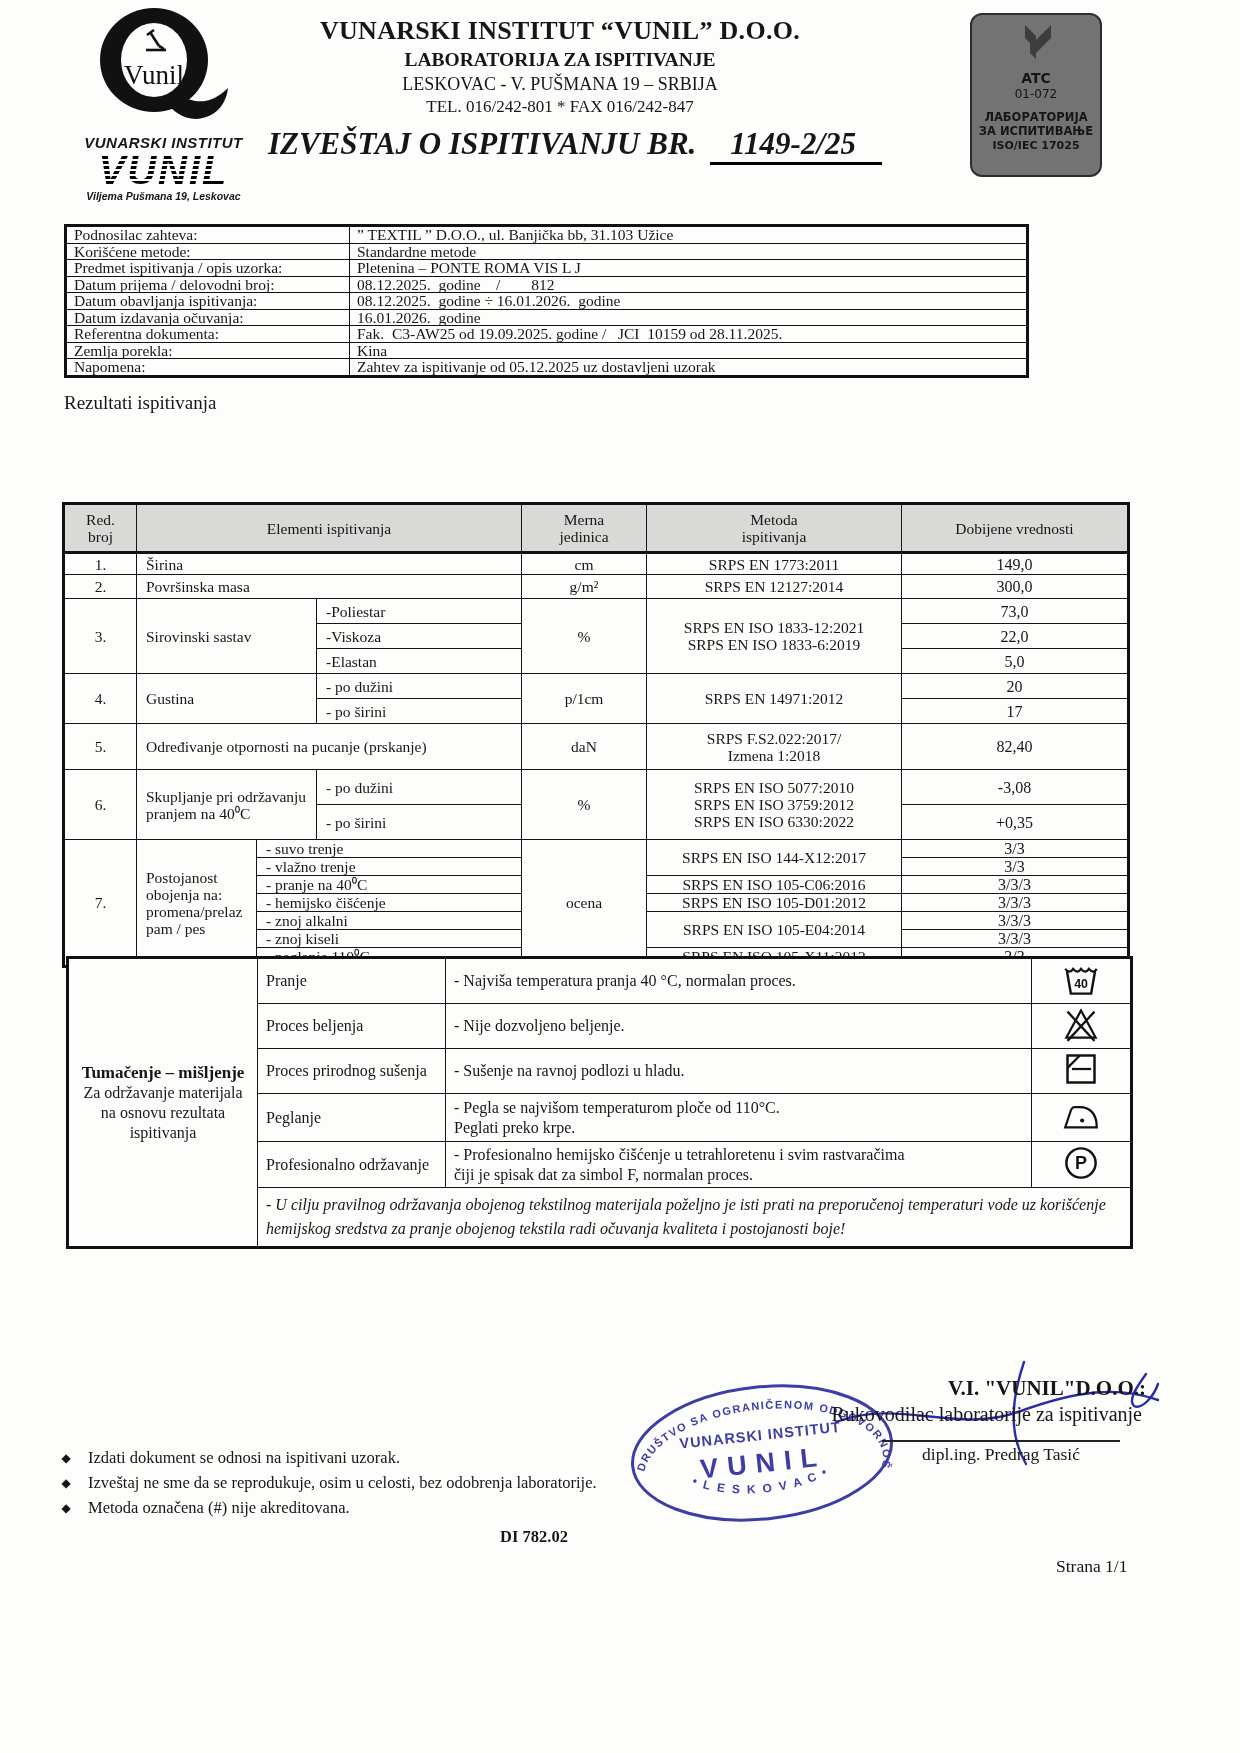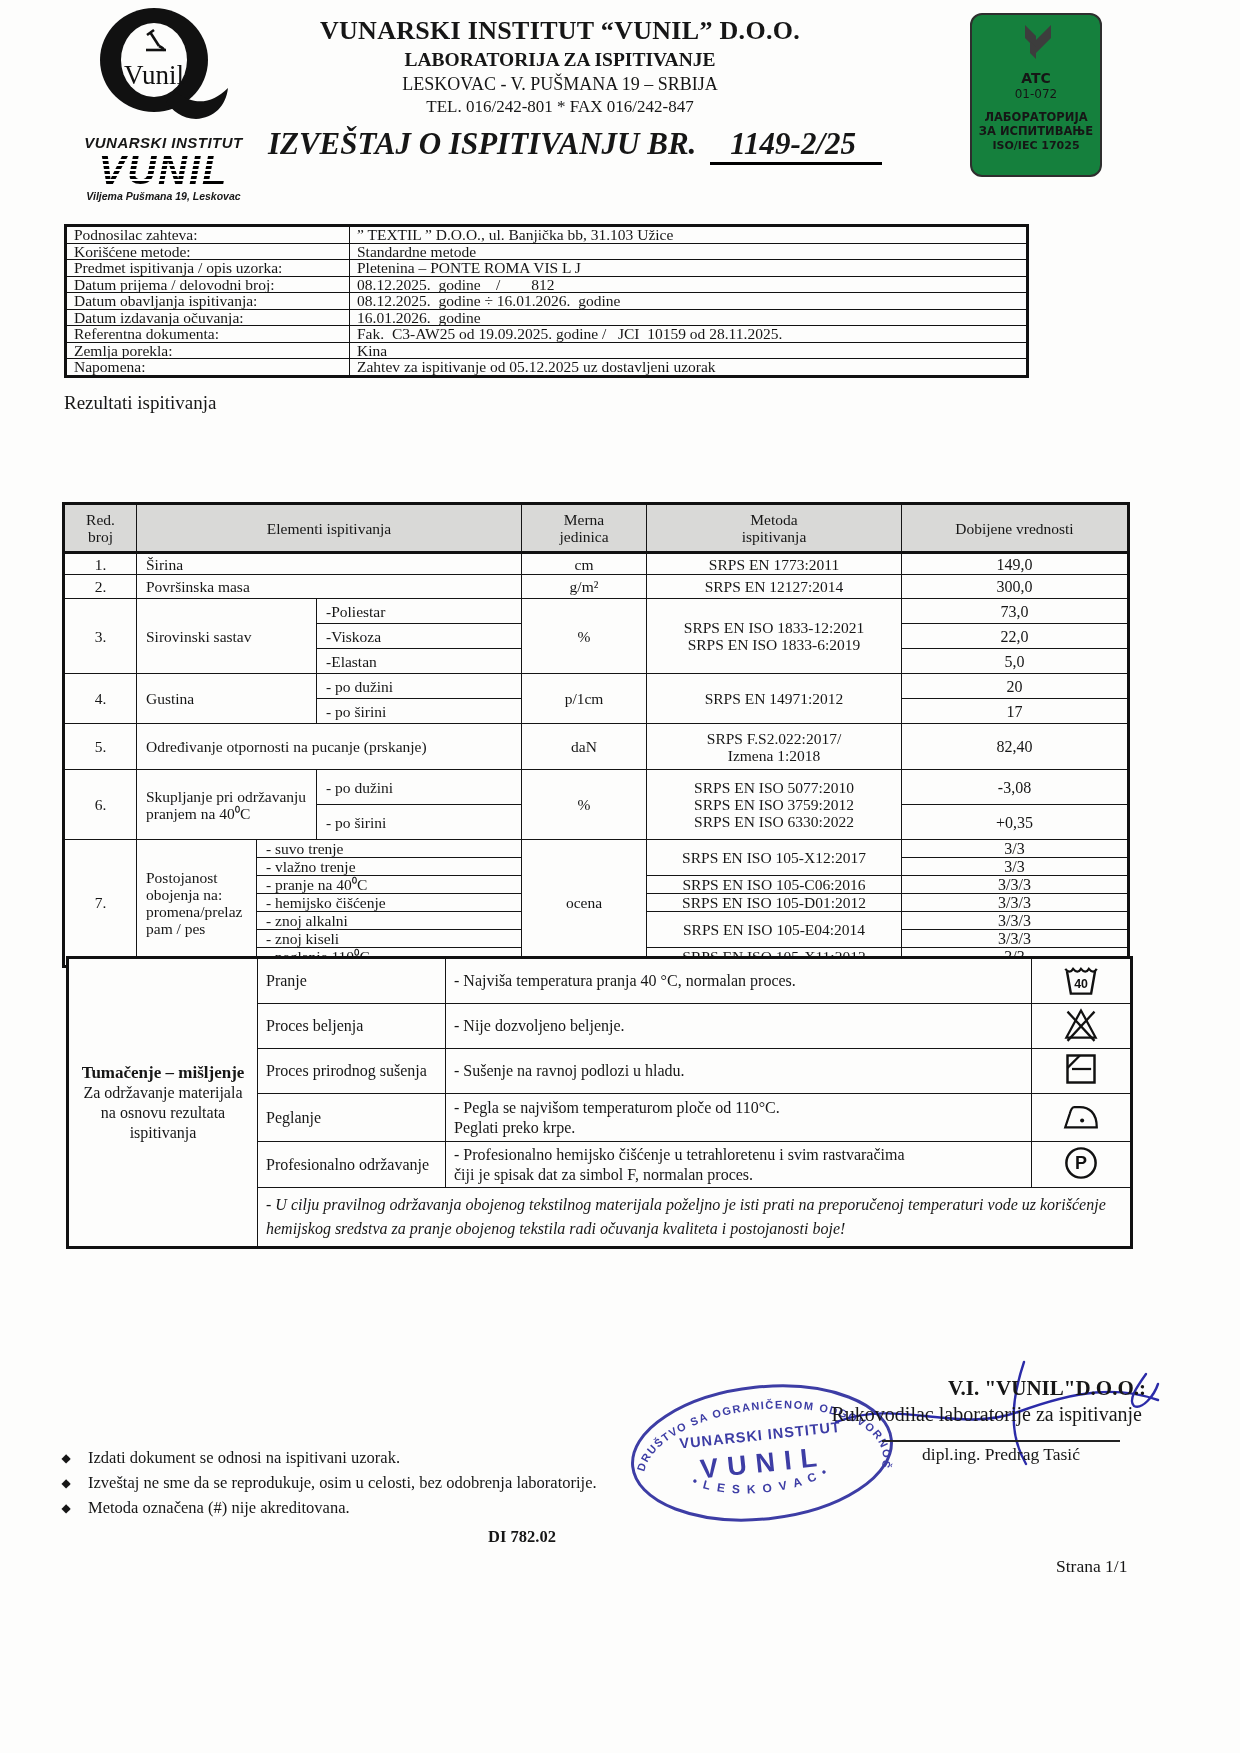--- a/index.html
+++ b/index.html
@@ -22,21 +22,21 @@
   .logo-addr{font-family:"Liberation Sans",sans-serif;font-weight:bold;font-style:italic;font-size:10.5px;margin-top:1px;}
   .hdr-center{left:255px;top:16px;width:610px;text-align:center;}
   .t1{font-size:26px;font-weight:bold;letter-spacing:.3px;}
   .t2{font-size:19.5px;font-weight:bold;margin-top:3px;}
   .t3{font-size:18px;margin-top:3px;}
   .t4{font-size:17px;margin-top:2px;}
   .report-line{left:255px;top:126px;width:640px;text-align:center;font-size:31px;font-weight:bold;font-style:italic;}
   .report-num{border-bottom:3px solid #000;padding:0 26px 1px 20px;margin-left:14px;}
   .atc-box{
     left:970px;top:13px;width:128px;height:160px;border:2px solid #2e2e2e;border-radius:12px;
-    text-align:center;font-family:"DejaVu Sans",sans-serif;background:#15803d;
+    text-align:center;font-family:"DejaVu Sans",sans-serif;background:#737373;
   }
   .atc-name{font-size:14px;font-weight:bold;margin-top:1px;}
   .atc-num{font-size:12px;margin-top:1px;}
   .atc-lab{font-size:11.5px;font-weight:bold;line-height:13.5px;margin-top:10px;}
   .atc-iso{font-size:11px;font-weight:bold;margin-top:1px;}
 
   
   .itbl{left:64px;top:224px;border-collapse:collapse;border:3.5px solid #111;background:#fdfdfc;}
   .itbl td{border:1.8px solid #111;font-size:15.5px;height:14px;padding:0 7px;line-height:15.5px;}
   .itbl td.lbl{width:268px;}
@@ -57,21 +57,21 @@
   .interp{text-align:center;line-height:20px;}
   .interp b{font-size:17px;}
   .care-desc{line-height:20px;}
   .care-note{font-style:italic;font-size:16.5px;line-height:24px;padding:4px 10px;}
   .cicon{text-align:center;padding:0;}
 
   
   .bullets{left:44px;top:1448px;width:640px;font-size:16.5px;}
   .bullet-row{margin-bottom:5px;display:flex;}
   .diamond{font-size:12px;width:44px;text-align:center;padding-top:3px;}
-  .docid{left:412px;top:1527px;width:220px;text-align:center;font-weight:bold;font-size:16.5px;}
+  .docid{left:424px;top:1527px;width:220px;text-align:center;font-weight:bold;font-size:16.5px;}
   .pageno{left:1056px;top:1556px;font-size:17.5px;}
 
   
   .sig{left:690px;top:1376px;width:470px;text-align:right;}
   .sig-company{font-size:21px;font-weight:bold;padding-right:14px;}
   .sig-role{font-size:20px;padding-right:18px;margin-top:2px;}
   .sig-name{border-top:2px solid #222;width:238px;margin:14px 40px 0 auto;text-align:center;font-size:17.5px;padding-top:2px;}
   .stamp{left:626px;top:1380px;}
   .squiggle{left:828px;top:1356px;}
 </style>
@@ -249,21 +249,21 @@
     </tr>
     <tr style="height:35px">
       <td class="l">- po širini</td>
       <td class="val">+0,35</td>
     </tr>
     <tr style="height:17px">
       <td rowspan="7">7.</td>
       <td rowspan="7" class="l">Postojanost obojenja na: promena/prelaz pam / pes</td>
       <td colspan="2" class="l">- suvo trenje</td>
       <td rowspan="7">ocena</td>
-      <td rowspan="2">SRPS EN ISO 105-X12:2017</td>
+      <td rowspan="2">SRPS EN ISO 144-X12:2017</td>
       <td class="val">3/3</td>
     </tr>
     <tr style="height:17px">
       <td colspan="2" class="l">- vlažno trenje</td>
       <td class="val">3/3</td>
     </tr>
     <tr style="height:17px">
       <td colspan="2" class="l">- pranje na 40⁰C</td>
       <td>SRPS EN ISO 105-C06:2016</td>
       <td class="val">3/3/3</td>

